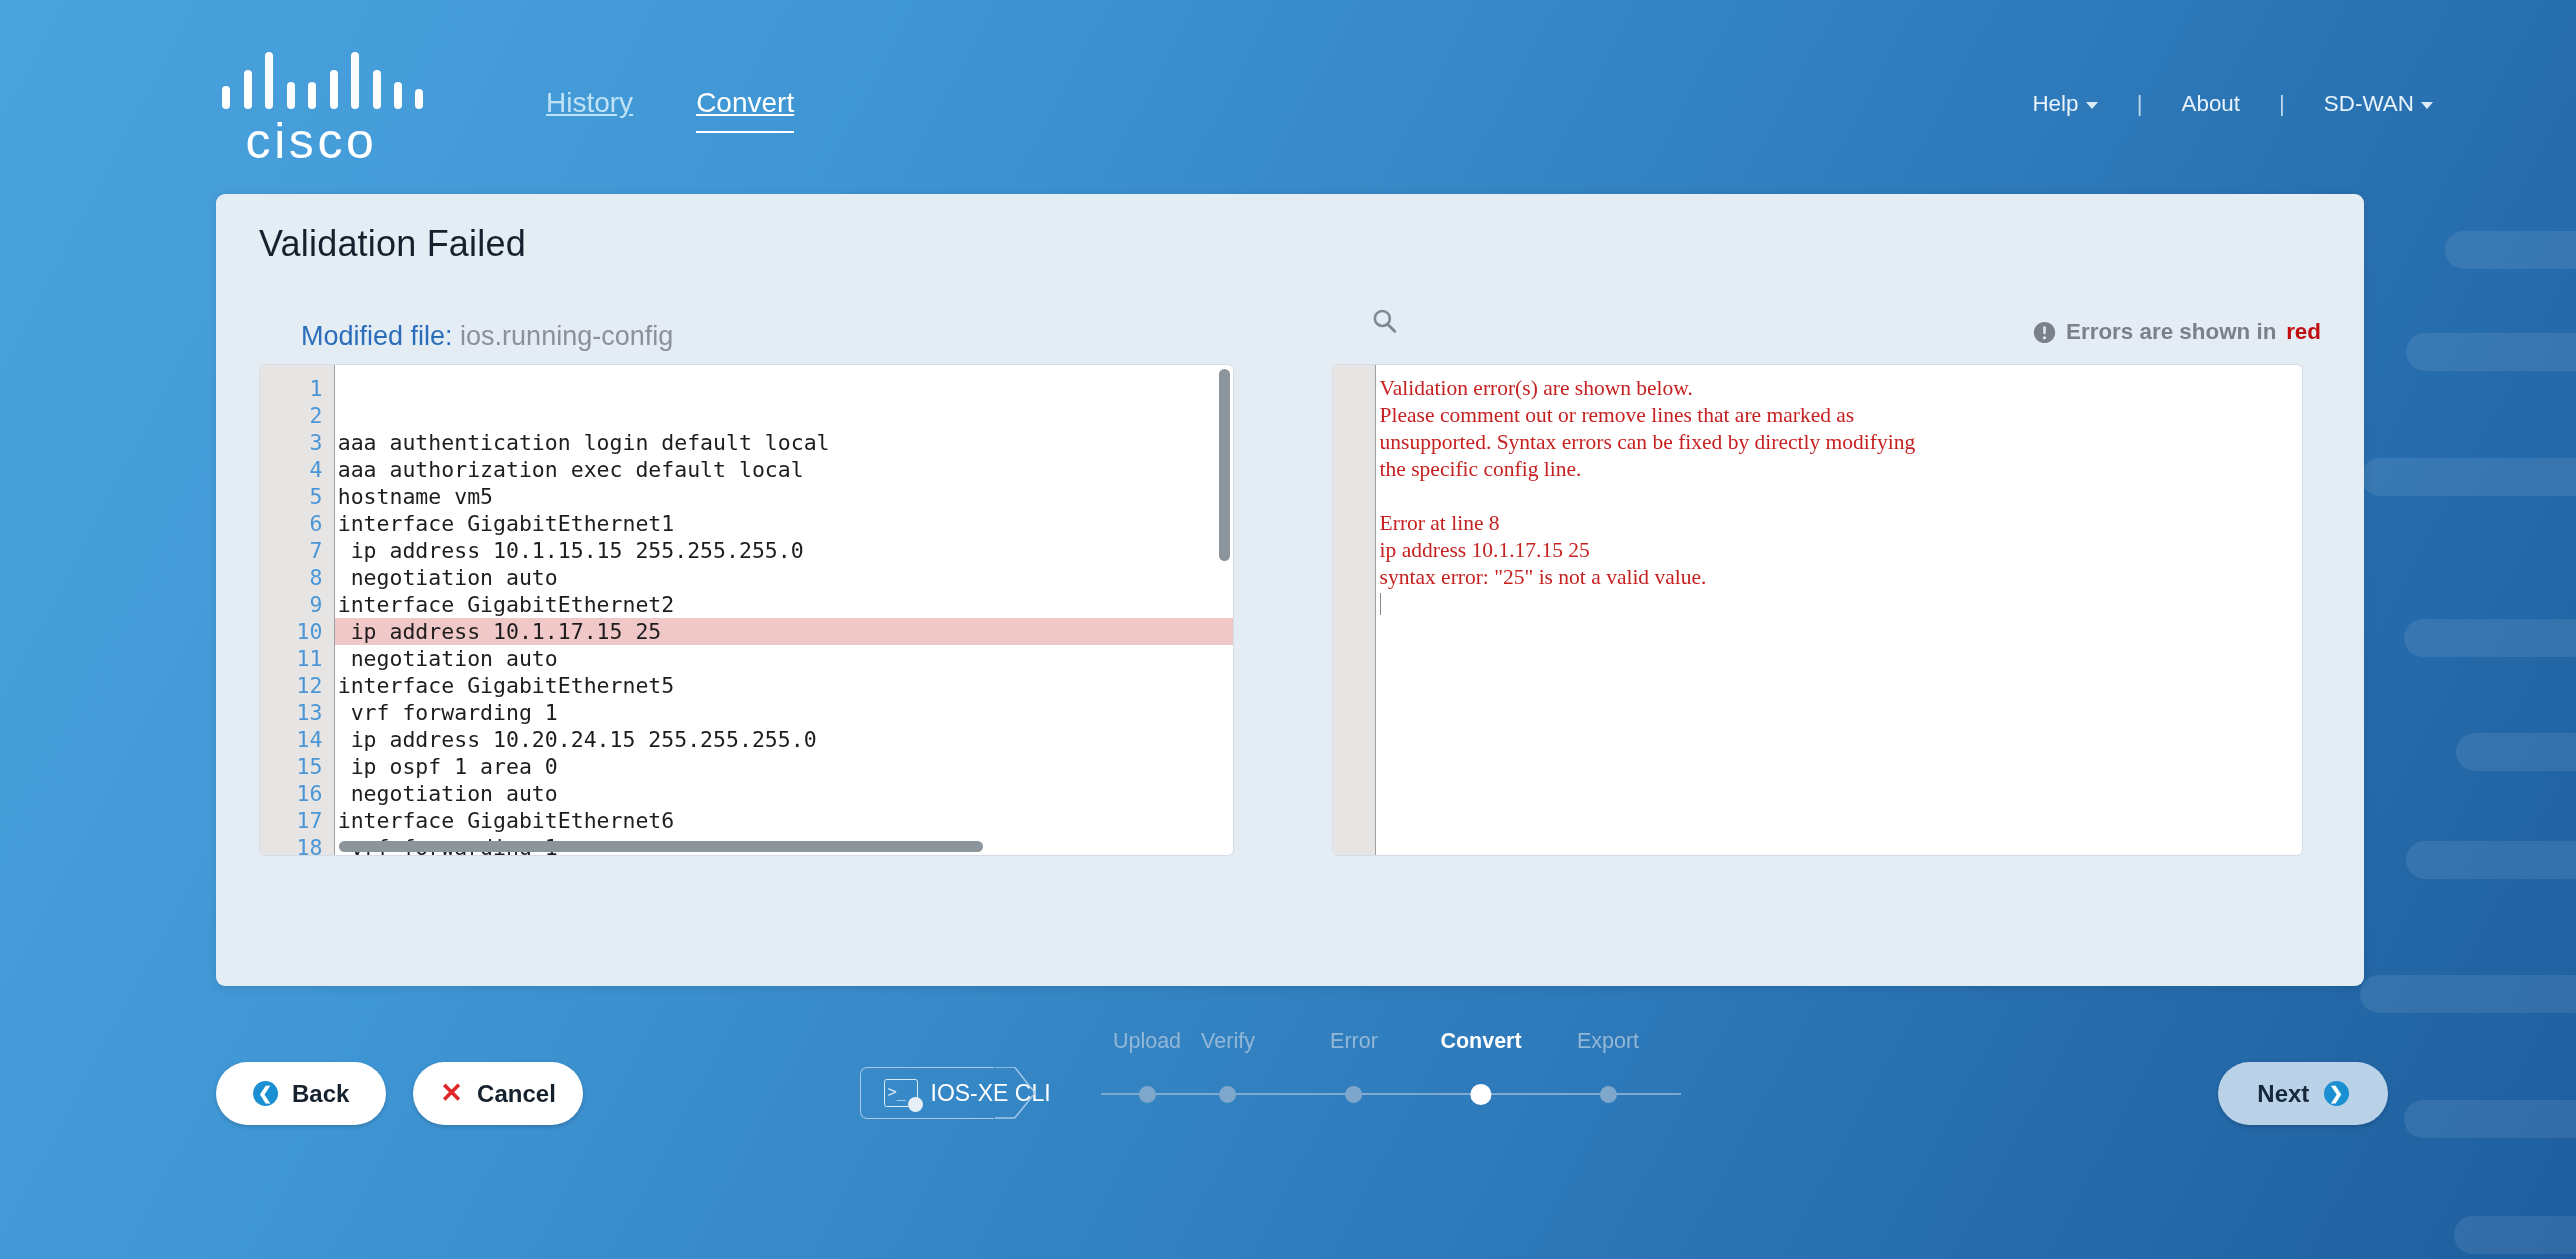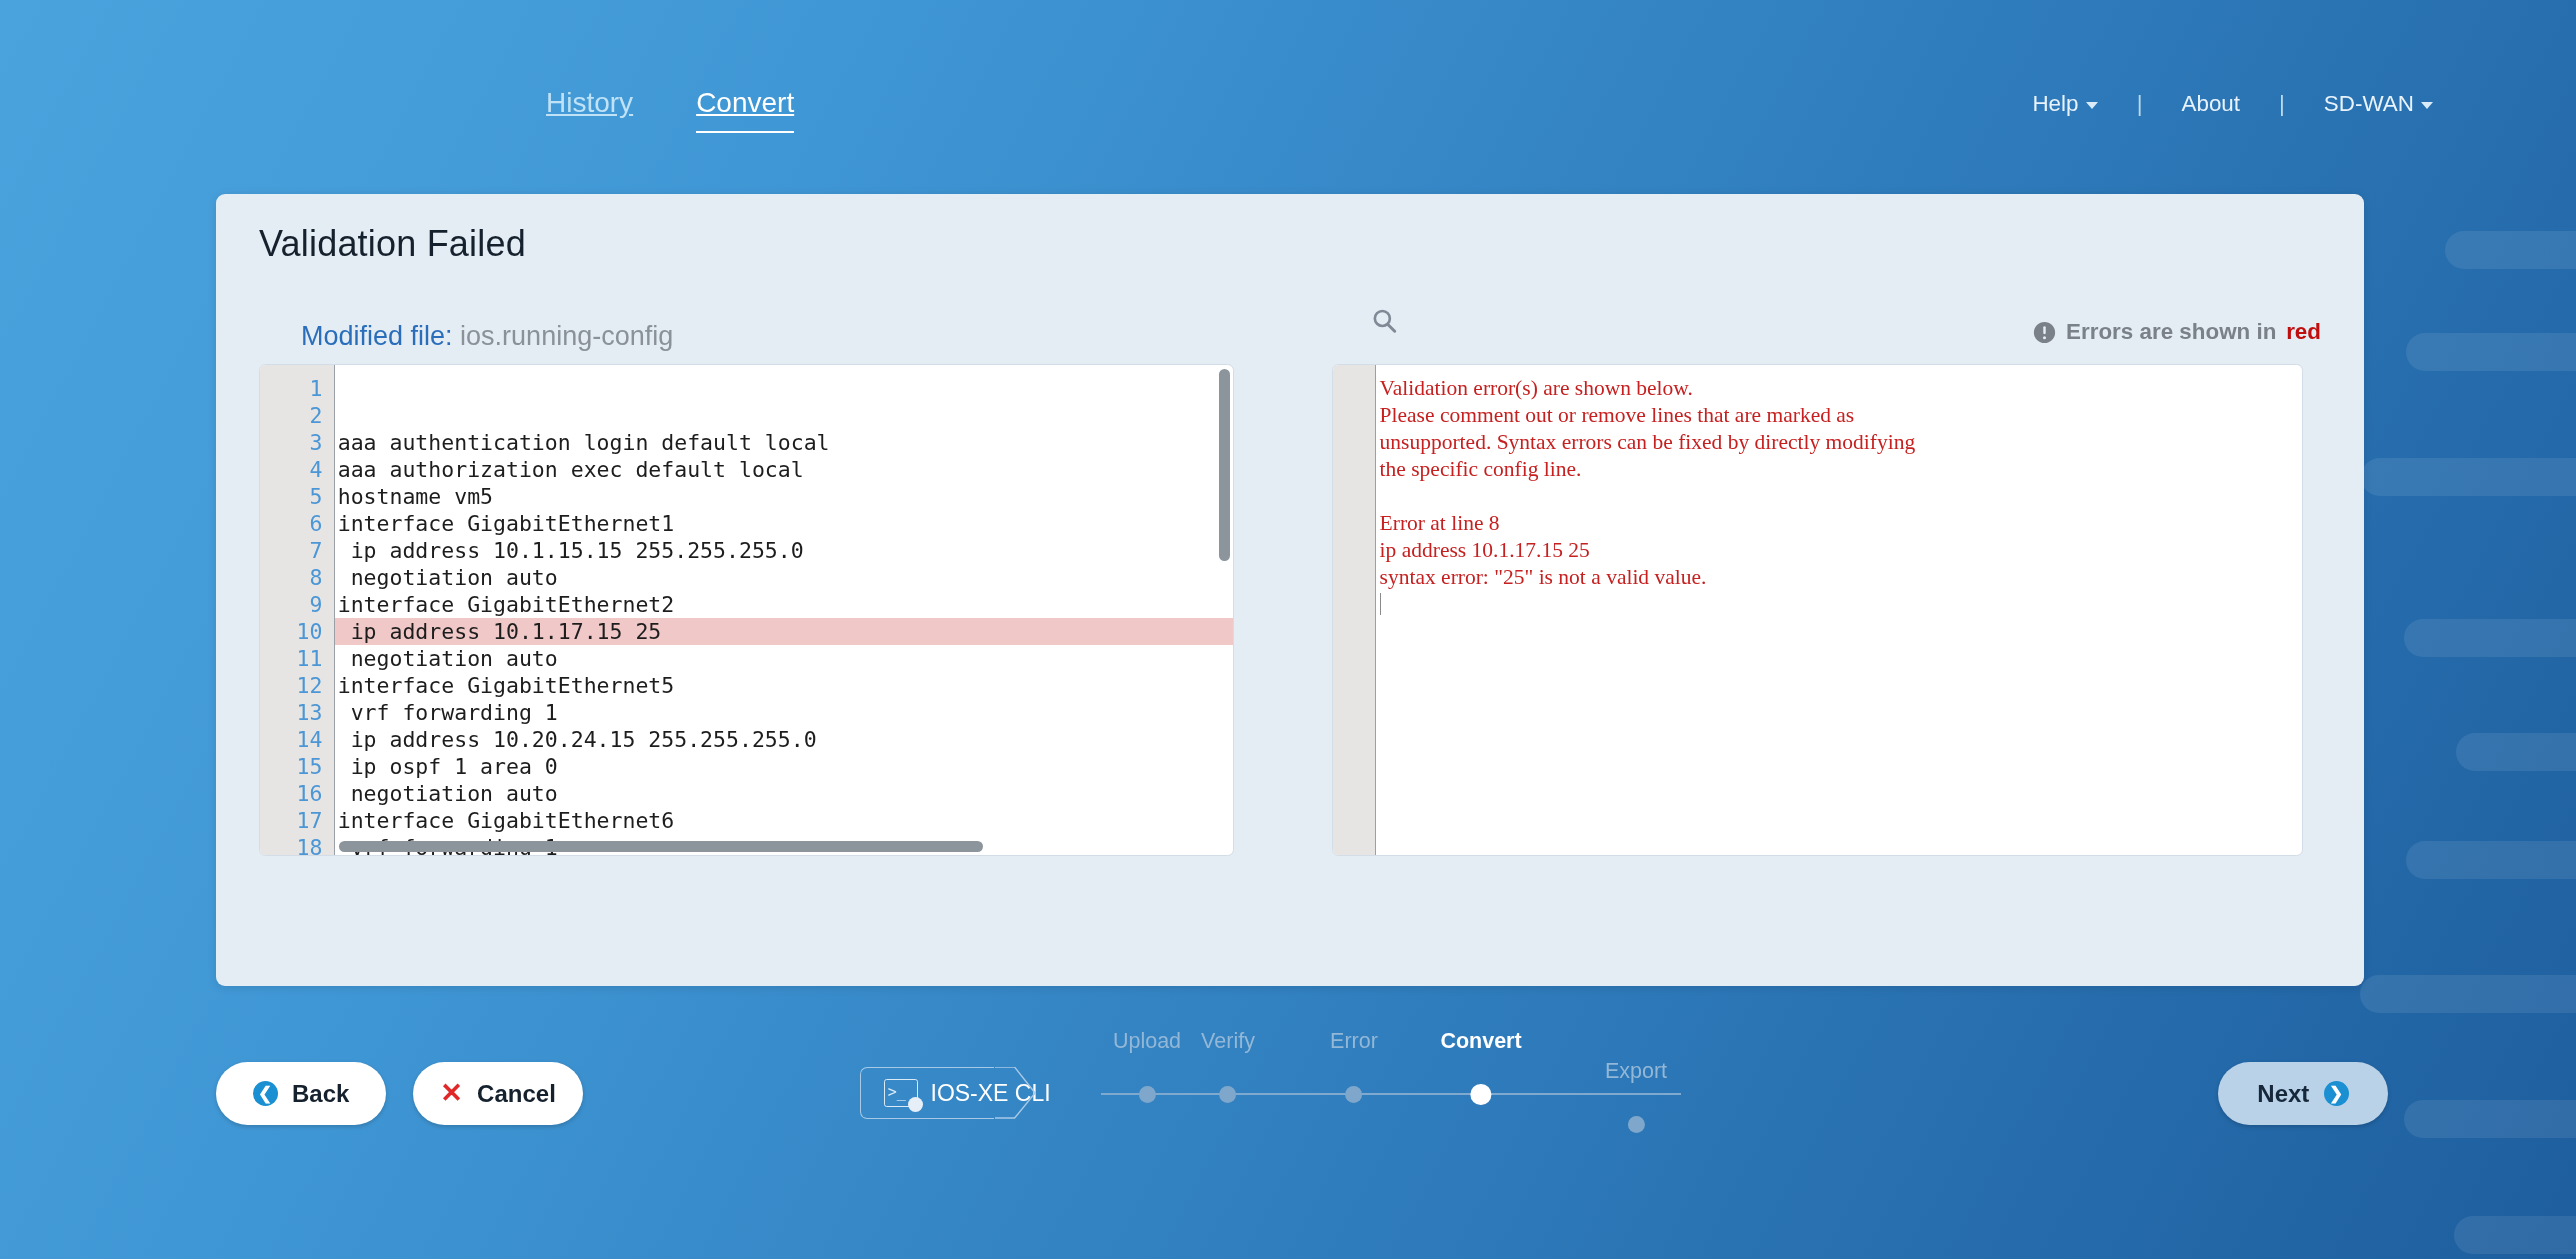--- a/index.html
+++ b/index.html
@@ -378,20 +378,35 @@
     <div class="bar" style="top: 619px; left: 2404px; width: 268px; height: 38px;"></div>
     <div class="bar" style="top: 733px; left: 2456px; width: 215px; height: 38px;"></div>
     <div class="bar" style="top: 841px; left: 2406px; width: 268px; height: 38px;"></div>
     <div class="bar" style="top: 975px; left: 2360px; width: 313px; height: 38px;"></div>
     <div class="bar" style="top: 1100px; left: 2404px; width: 268px; height: 38px;"></div>
     <div class="bar" style="top: 1216px; left: 2454px; width: 215px; height: 38px;"></div>
   </div>
 
 <header id="topbar">
 
+  <div id="logo-block">
+    <div id="cisco-bars">
+        <i style="height: 23px; left: 23px;"></i>
+        <i style="height: 39px; left: 45px;"></i>
+        <i style="height: 57px; left: 66px;"></i>
+        <i style="height: 27px; left: 88px;"></i>
+        <i style="height: 27px; left: 109px;"></i>
+        <i style="height: 39px; left: 131px;"></i>
+        <i style="height: 57px; left: 152px;"></i>
+        <i style="height: 39px; left: 174px;"></i>
+        <i style="height: 27px; left: 195px;"></i>
+        <i style="height: 19.7px; left: 216px;"></i>
+      </div>
+    <div id="cisco-wordmark">cisco</div>
+  </div>
 
   <nav id="main-tabs">
     <div class="main-tab">
       <span>History</span>
     </div>
     <div class="main-tab active">
       <span>Convert</span>
     </div>
   </nav>
 
@@ -507,18 +522,18 @@
       <div class="dot"></div>
     </div>
     <div class="step" style="left: 258px;">
       <div class="lab">Error</div>
       <div class="dot"></div>
     </div>
     <div class="step current" style="left: 385px;">
       <div class="lab">Convert</div>
       <div class="dot"></div>
     </div>
-    <div class="step" style="left: 540px; margin-top: 30px;">
+    <div class="step" style="left: 512px;">
       <div class="lab">Export</div>
       <div class="dot"></div>
     </div>
   </div>
 
 
 </body></html>

